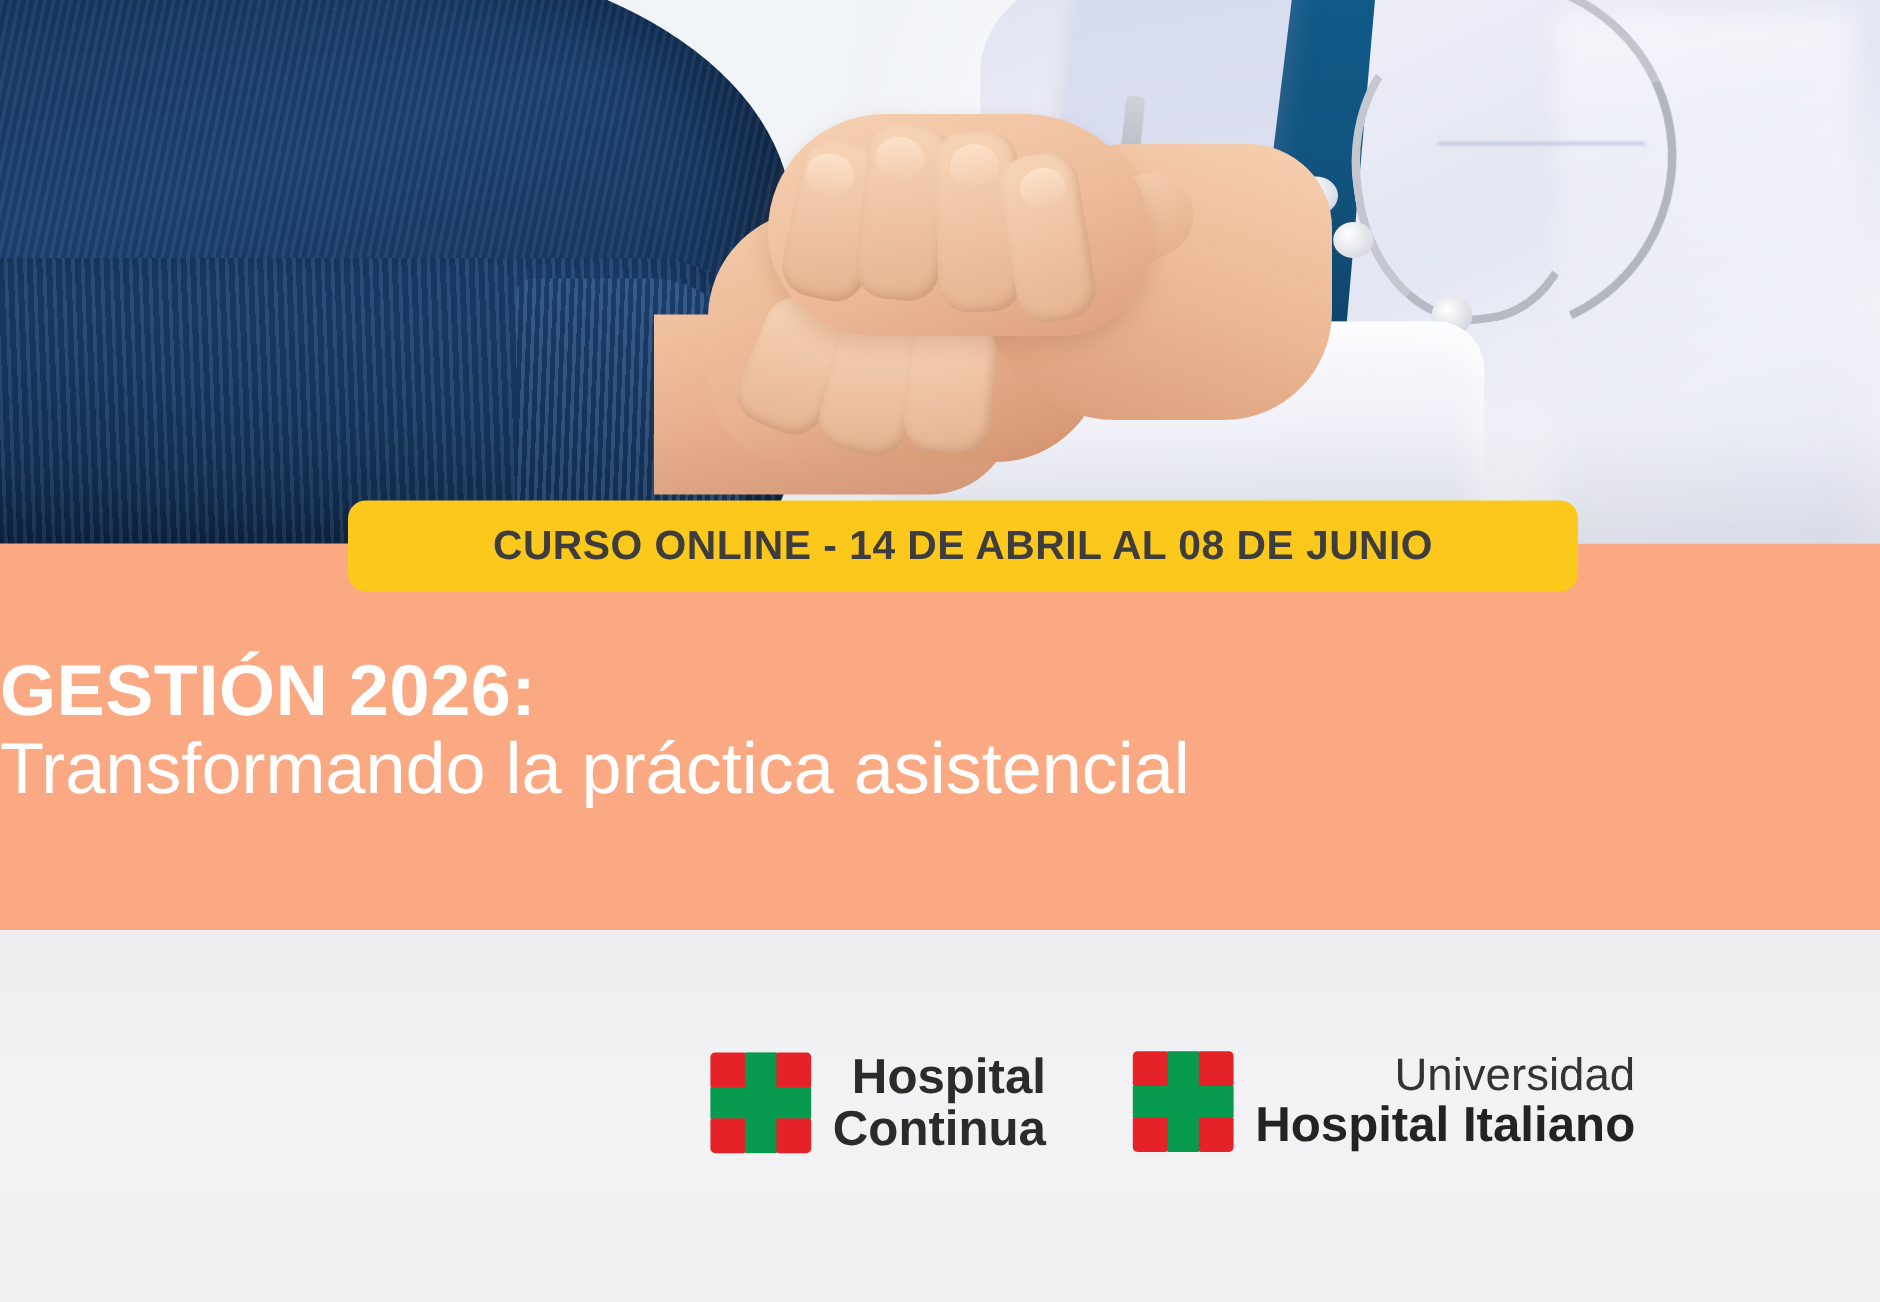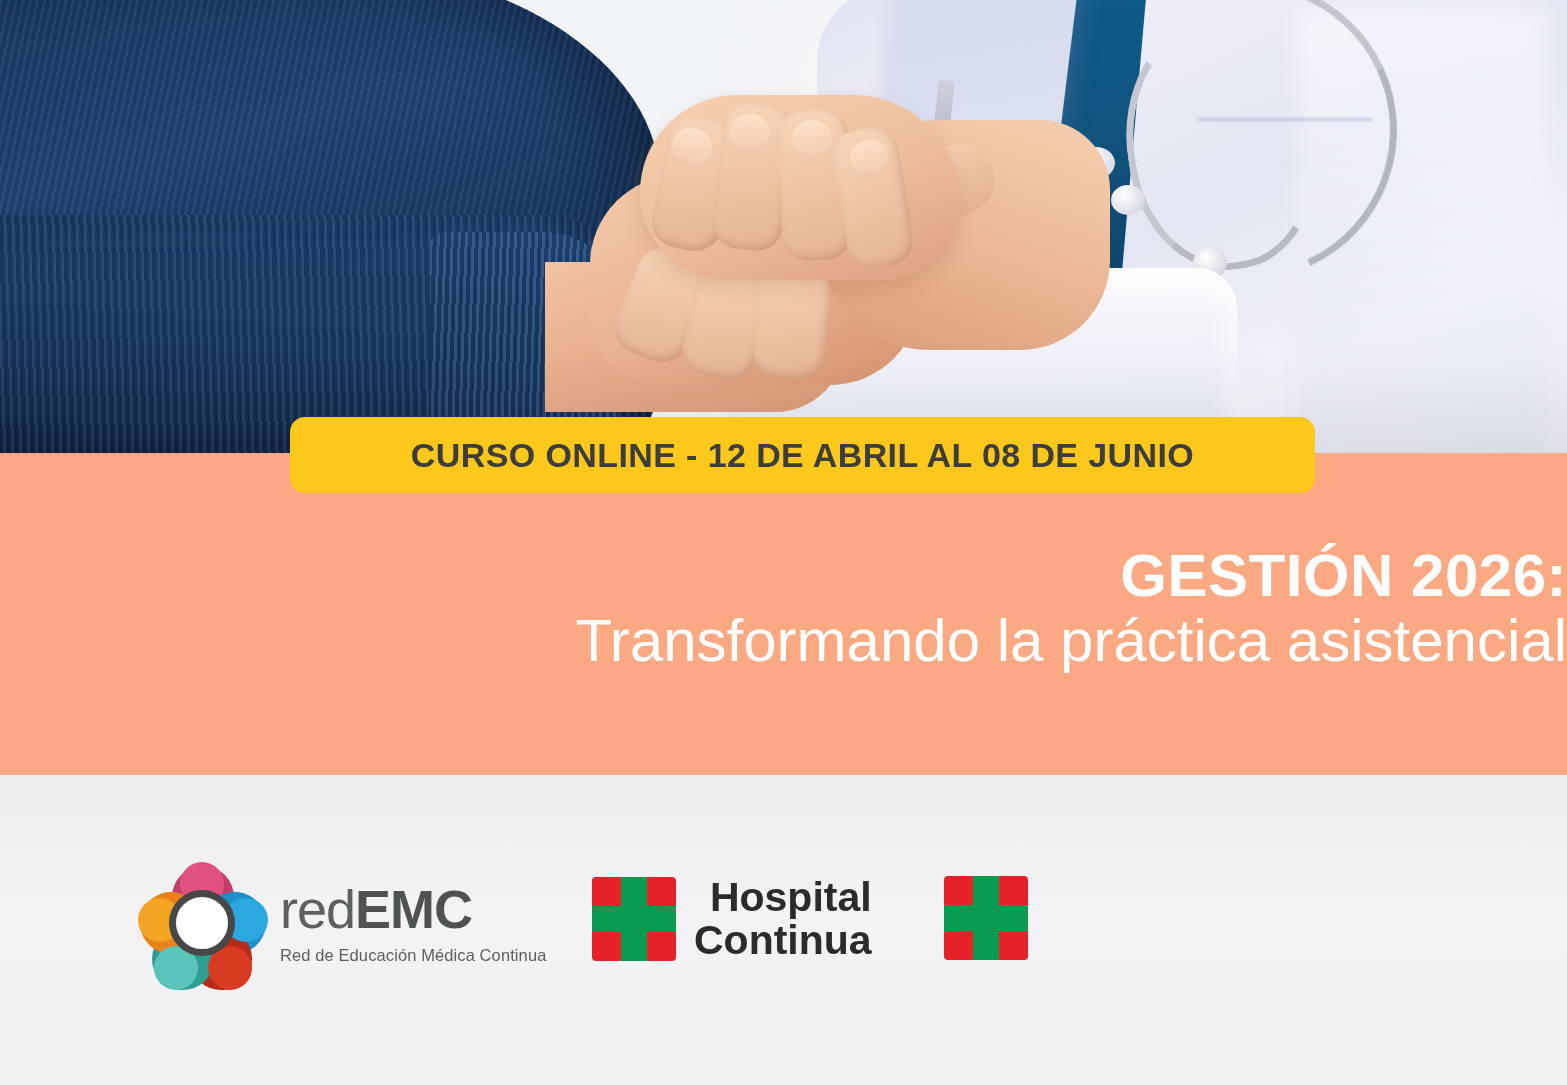--- a/index.html
+++ b/index.html
@@ -198,21 +198,21 @@
     position:absolute; inset:0;
     background:linear-gradient(180deg, rgba(0,0,0,0) 78%, rgba(0,0,0,.05) 100%);
   }
 
   
   .orange-band {
     position:absolute; left:0; top:453px; width:1567px; height:322px;
     background:#FAA982;
   }
   .title-block {
-    position:absolute; left:0; top:545px; width:1567px; text-align:right;
+    position:absolute; left:0; top:545px; width:1567px; text-align:left;
   }
   .title-main {
     color:#ffffff; font-weight:800; font-size:60px; letter-spacing:.5px;
     line-height:1.02;
   }
   .title-sub {
     color:#ffffff; font-weight:300; font-size:60px; letter-spacing:0px;
     line-height:1.18; margin-top:0;
   }
 
@@ -321,51 +321,30 @@
     <div class="nail n2"></div>
     <div class="nail n3"></div>
     <div class="nail n4"></div>
 
     <div class="photo-shade"></div>
   </div>
 
   <div class="orange-band"></div>
 
   <div class="badge">
-    <div class="badge-text">CURSO ONLINE - 12 DE ABRIL AL 08 DE JUNIO</div>
+    <div class="badge-text">CURSO ONLINE - 14 DE ABRIL AL 08 DE JUNIO</div>
   </div>
 
   <div class="title-block">
     <div class="title-main">GESTIÓN 2026:</div>
     <div class="title-sub">Transformando la práctica asistencial</div>
   </div>
 
   <div class="footer"></div>
 
-  <div class="redemc">
-    <div class="redemc-mark">
-      <div class="petal" style="left:34px; top:4px;  background:#C13F6B; transform:rotate(0deg);"></div>
-      <div class="petal" style="left:66px; top:30px; background:#1E8FC8; transform:rotate(72deg);"></div>
-      <div class="petal" style="left:52px; top:66px; background:#B62B18; transform:rotate(144deg);"></div>
-      <div class="petal" style="left:14px; top:66px; background:#2E9E90; transform:rotate(216deg);"></div>
-      <div class="petal" style="left:2px;  top:30px; background:#E8821B; transform:rotate(288deg);"></div>
-
-      <div class="head" style="left:42px; top:0px;   background:#E0527F;"></div>
-      <div class="head" style="left:86px; top:36px;  background:#2BA8E0;"></div>
-      <div class="head" style="left:70px; top:84px;  background:#D83A22;"></div>
-      <div class="head" style="left:16px; top:84px;  background:#5BC4B8;"></div>
-      <div class="head" style="left:0px;  top:36px;  background:#F5A524;"></div>
-
-      <div class="mark-center"></div>
-    </div>
-    <div class="redemc-txt">
-      <div class="redemc-name"><span class="light">red</span><b>EMC</b></div>
-      <div class="redemc-tag">Red de Educación Médica Continua</div>
-    </div>
-  </div>
 
   <div class="hosp hosp1">
     <div class="cross-mark">
       <div class="sq sq-tl"></div>
       <div class="sq sq-tr"></div>
       <div class="sq sq-bl"></div>
       <div class="sq sq-br"></div>
       <div class="cross-v"></div>
       <div class="cross-h"></div>
     </div>
@@ -377,15 +356,19 @@
 
   <div class="hosp hosp2">
     <div class="cross-mark">
       <div class="sq sq-tl"></div>
       <div class="sq sq-tr"></div>
       <div class="sq sq-bl"></div>
       <div class="sq sq-br"></div>
       <div class="cross-v"></div>
       <div class="cross-h"></div>
     </div>
+    <div class="hosp-txt">
+      <div class="uni-l1">Universidad</div>
+      <div class="uni-l2">Hospital Italiano</div>
+    </div>
   </div>
 
 </div>
 
 </body></html>

